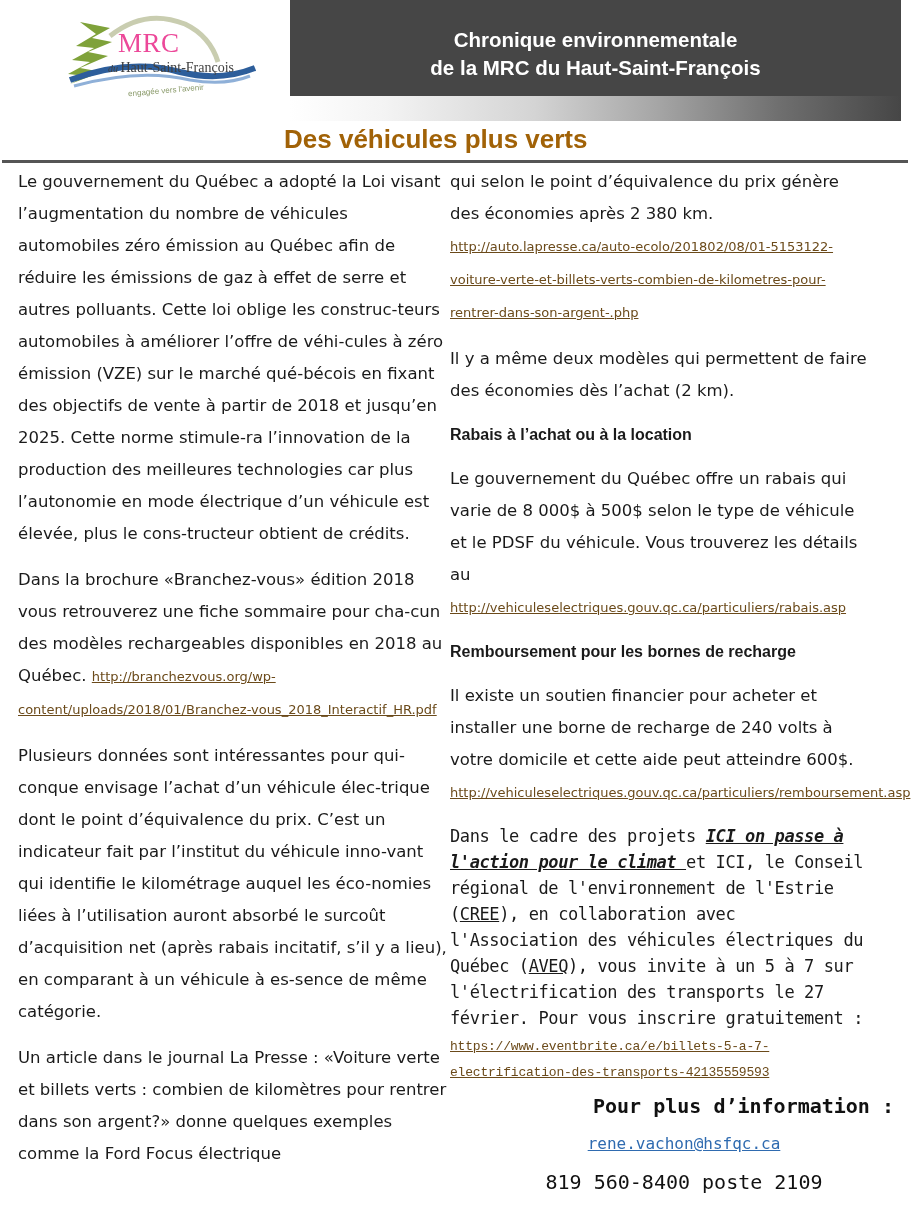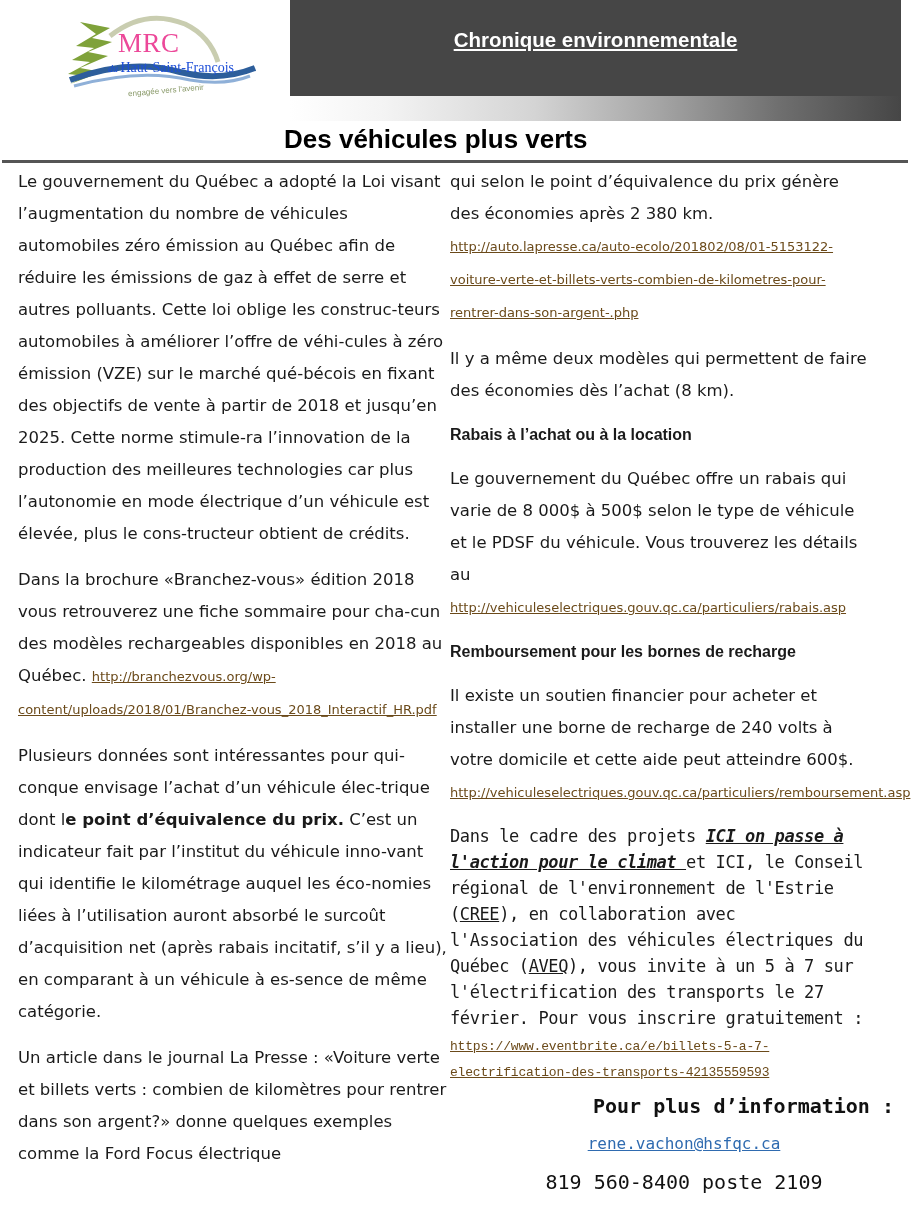--- a/index.html
+++ b/index.html
@@ -3,42 +3,42 @@
   <meta charset="utf-8">
   <style>
     * { box-sizing: border-box; margin: 0; padding: 0; }
     html, body { width: 924px; height: 1207px; background: #ffffff; overflow: hidden; }
     body { position: relative; font-family: "Liberation Sans", sans-serif; color: #1a1a1a; }
 
     
     .logo { position: absolute; left: 50px; top: 14px; width: 210px; height: 80px; }
     .logo svg { position: absolute; left: 0; top: 0; }
     .logo-mrc { position: absolute; left: 68px; top: 6px; font-family: "Liberation Serif", serif; font-size: 27px; color: #ec4899; font-weight: normal; letter-spacing: 0.5px; margin-top: 8px; }
-    .logo-hsf { position: absolute; left: 58px; top: 46px; font-family: "Liberation Serif", serif; font-size: 14px; color: #1d4ed8; white-space: nowrap; }
+    .logo-hsf { position: absolute; left: 58px; top: 46px; font-family: "Liberation Serif", serif; font-size: 14px; color: #404040; white-space: nowrap; }
     .logo-hsf .du { font-size: 10px; font-style: italic; }
     .logo-tag { position: absolute; left: 78px; top: 72px; font-family: "Liberation Sans", sans-serif; font-size: 8px; color: #8a9a6a; transform: rotate(-5deg); white-space: nowrap; }
 
     
     .banner { position: absolute; left: 290px; top: 0; width: 611px; height: 96px; background: #464646; }
-    .banner-title { position: absolute; left: 0; top: 26px; width: 100%; text-align: center; color: #ffffff; font-family: "Liberation Sans", sans-serif; font-weight: bold; font-size: 20.5px; line-height: 28px; text-decoration: underline; }
+    .banner-title { position: absolute; left: 0; top: 26px; width: 100%; text-align: center; color: #ffffff; font-family: "Liberation Sans", sans-serif; font-weight: bold; font-size: 20.5px; line-height: 28px; }
     .banner-gradient { position: absolute; left: 290px; top: 96px; width: 611px; height: 25px;
       background: linear-gradient(to right, #ffffff 0%, #f4f4f4 15%, #d4d4d4 40%, #a6a6a6 60%, #6f6f6f 80%, #464646 100%); }
 
     
-    .article-title { position: absolute; left: 284px; top: 124px; font-family: "Liberation Sans", sans-serif; font-weight: bold; font-size: 26px; color: #000000; }
+    .article-title { position: absolute; left: 284px; top: 124px; font-family: "Liberation Sans", sans-serif; font-weight: bold; font-size: 26px; color: #a16207; }
     .title-rule { position: absolute; left: 2px; top: 160px; width: 906px; height: 3px; background: #555; }
 
     
     .col { position: absolute; top: 166px; font-family: "DejaVu Sans", sans-serif; font-size: 16.5px; line-height: 32px; color: #1a1a1a; }
     .col-left { left: 18px; width: 432px; }
     .col-right { left: 450px; width: 420px; }
     .col p { margin-bottom: 14px; }
     .col .lnk { color: #6b4a1a; text-decoration: underline; font-size: 13px; }
     .col h3 { font-family: Liberation Sans, sans-serif; font-weight: bold; font-size: 16px; margin-bottom: 12px; margin-top: -2px; line-height: 32px; }
-    .col b { font-weight: bold; }
+    .col b { font-weight: normal; }
 
     .event { font-family: "DejaVu Sans Mono", monospace; font-size: 17px; line-height: 26px; letter-spacing: -0.4px; margin-top: 2px; }
     .event .ital { font-weight: bold; font-style: italic; text-decoration: underline; }
     .event .u { text-decoration: underline; }
     .event .lnk { font-family: Liberation Mono, monospace; font-size: 13px; line-height: 20px; letter-spacing: -0.2px; }
 
     .contact { position: absolute; left: 474px; top: 1088px; width: 420px; text-align: center; font-family: "DejaVu Sans Mono", monospace; }
     .contact-title { font-weight: bold; font-size: 20px; line-height: 36px; color: #111; text-align: right; }
     .contact-email { font-size: 16px; line-height: 40px; color: #2f6bb0; text-decoration: underline; }
     .contact-phone { font-size: 20px; line-height: 36px; color: #111; }
@@ -54,37 +54,38 @@
     <path d="M24 72 Q90 54 140 66 Q175 72 200 62" fill="none" stroke="#8fb0d8" stroke-width="3"></path>
   </svg>
   <div class="logo-mrc">MRC</div>
   <div class="logo-hsf"><span class="du">du </span><span>Haut-Saint-François</span></div>
   <div class="logo-tag">engagée vers l'avenir</div>
 </div>
 
 <div class="banner">
   <div class="banner-title">
     <div>Chronique environnementale</div>
+    <div>de la MRC du Haut-Saint-François</div>
   </div>
 </div>
 <div class="banner-gradient"></div>
 
 <h1 class="article-title">Des véhicules plus verts</h1>
 <div class="title-rule"></div>
 
 <div class="col col-left">
   <p>Le gouvernement du Québec a adopté la Loi visant l’augmentation du nombre de véhicules automobiles zéro émission au Québec afin de réduire les émissions de gaz à effet de serre et autres polluants. Cette loi oblige les construc-teurs automobiles à améliorer l’offre de véhi-cules à zéro émission (VZE) sur le marché qué-bécois en fixant des objectifs de vente à partir de 2018 et jusqu’en 2025. Cette norme stimule-ra l’innovation de la production des meilleures technologies car plus l’autonomie en mode électrique d’un véhicule est élevée, plus le cons-tructeur obtient de crédits.</p>
   <p><span>Dans la brochure «Branchez-vous» édition 2018 vous retrouverez une fiche sommaire pour cha-cun des modèles rechargeables disponibles en 2018 au Québec. </span><a class="lnk">http://branchezvous.org/wp-content/uploads/2018/01/Branchez-vous_2018_Interactif_HR.pdf</a></p>
   <p><span>Plusieurs données sont intéressantes pour qui-conque envisage l’achat d’un véhicule élec-trique dont l</span><b>e point d’équivalence du prix.</b><span> C’est un indicateur fait par l’institut du véhicule inno-vant qui identifie le kilométrage auquel les éco-nomies liées à l’utilisation auront absorbé le surcoût d’acquisition net (après rabais incitatif, s’il y a lieu), en comparant à un véhicule à es-sence de même catégorie.</span></p>
   <p>Un article dans le journal La Presse : «Voiture verte et billets verts : combien de kilomètres pour rentrer dans son argent?» donne quelques exemples comme la Ford Focus électrique</p>
 </div>
 
 <div class="col col-right">
   <p><span>qui selon le point d’équivalence du prix génère des économies après 2 380 km. </span><a class="lnk">http://auto.lapresse.ca/auto-ecolo/201802/08/01-5153122-voiture-verte-et-billets-verts-combien-de-kilometres-pour-rentrer-dans-son-argent-.php</a></p>
-  <p>Il y a même deux modèles qui permettent de faire des économies dès l’achat (8 km).</p>
+  <p>Il y a même deux modèles qui permettent de faire des économies dès l’achat (2 km).</p>
   <h3>Rabais à l’achat ou à la location</h3>
   <p><span>Le gouvernement du Québec offre un rabais qui varie de 8 000$ à 500$ selon le type de véhicule et le PDSF du véhicule. Vous trouverez les détails au </span><a class="lnk">http://vehiculeselectriques.gouv.qc.ca/particuliers/rabais.asp</a></p>
   <h3>Remboursement pour les bornes de recharge</h3>
   <p><span>Il existe un soutien financier pour acheter et installer une borne de recharge de 240 volts à votre domicile et cette aide peut atteindre 600$. </span><a class="lnk">http://vehiculeselectriques.gouv.qc.ca/particuliers/remboursement.asp</a></p>
   <p class="event"><span>Dans le cadre des projets </span><a class="ital">ICI on passe à l'action pour le climat </a><span>et ICI, le Conseil régional de l'environnement de l'Estrie (</span><a class="u">CREE</a><span>), en collaboration avec l'Association des véhicules électriques du Québec (</span><a class="u">AVEQ</a><span>), vous invite à un 5 à 7 sur l'électrification des transports le 27 février. Pour vous inscrire gratuitement : </span><a class="lnk">https://www.eventbrite.ca/e/billets-5-a-7-electrification-des-transports-42135559593</a></p>
 </div>
 
 <div class="contact">
   <div class="contact-title">Pour plus d’information :</div>
   <div class="contact-email">rene.vachon@hsfqc.ca</div>

